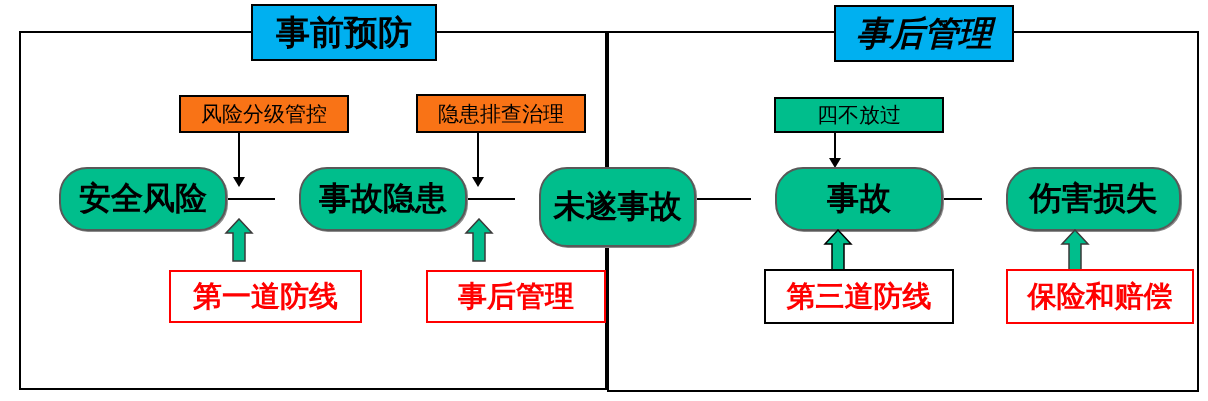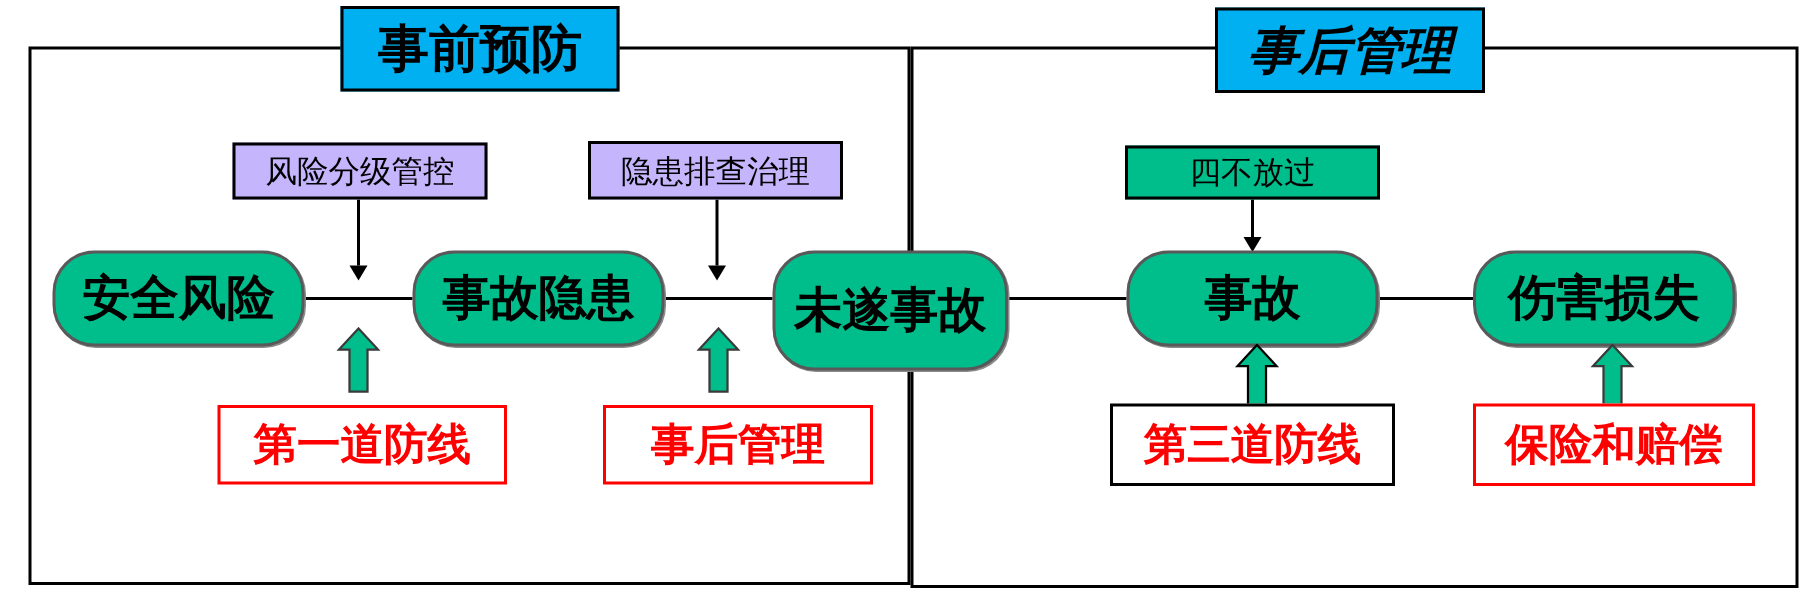--- a/index.html
+++ b/index.html
@@ -1,33 +1,33 @@
 <!DOCTYPE html>
 <html><head>
 <meta charset="utf-8">
 <style>
   html,body{margin:0;padding:0;background:#ffffff;}
   body{width:1208px;height:401px;position:relative;overflow:hidden;
        font-family:"Liberation Serif","DejaVu Serif",serif;}
   .abs{position:absolute;box-sizing:border-box;}
-  .flexc{display:flex;align-items:center;justify-content:center;text-align:center;}
+  .flexc{display:flex;align-items:center;justify-content:center;text-align:center;margin-left:24px;}
 
   
   .frame{border:2px solid #000;background:transparent;z-index:0;}
 
   
   .hline{height:2px;background:#000;z-index:1;}
 
   
   .header-box{background:#00b0f0;border:2px solid #000;z-index:4;
               font-size:34px;font-weight:bold;color:#000;}
 
   
   .tag{border:2px solid #000;z-index:3;font-size:21px;color:#000;}
-  .tag-purple{background:#c4b5fd;}
+  .tag-purple{background:#f97316;}
   .tag-green{background:#00be8c;text-align:right;}
 
   
   .chain-box{background:#00be8c;border:2px solid #595959;border-radius:28px;
              z-index:2;font-size:32px;font-weight:bold;color:#000;
              box-shadow:1px 1px 0 #8a8a8a;}
 
   
   .label-box{background:#fff;z-index:3;font-size:29px;font-weight:bold;color:#ff0000;}
   .label-red{border:2px solid #ff0000;}

